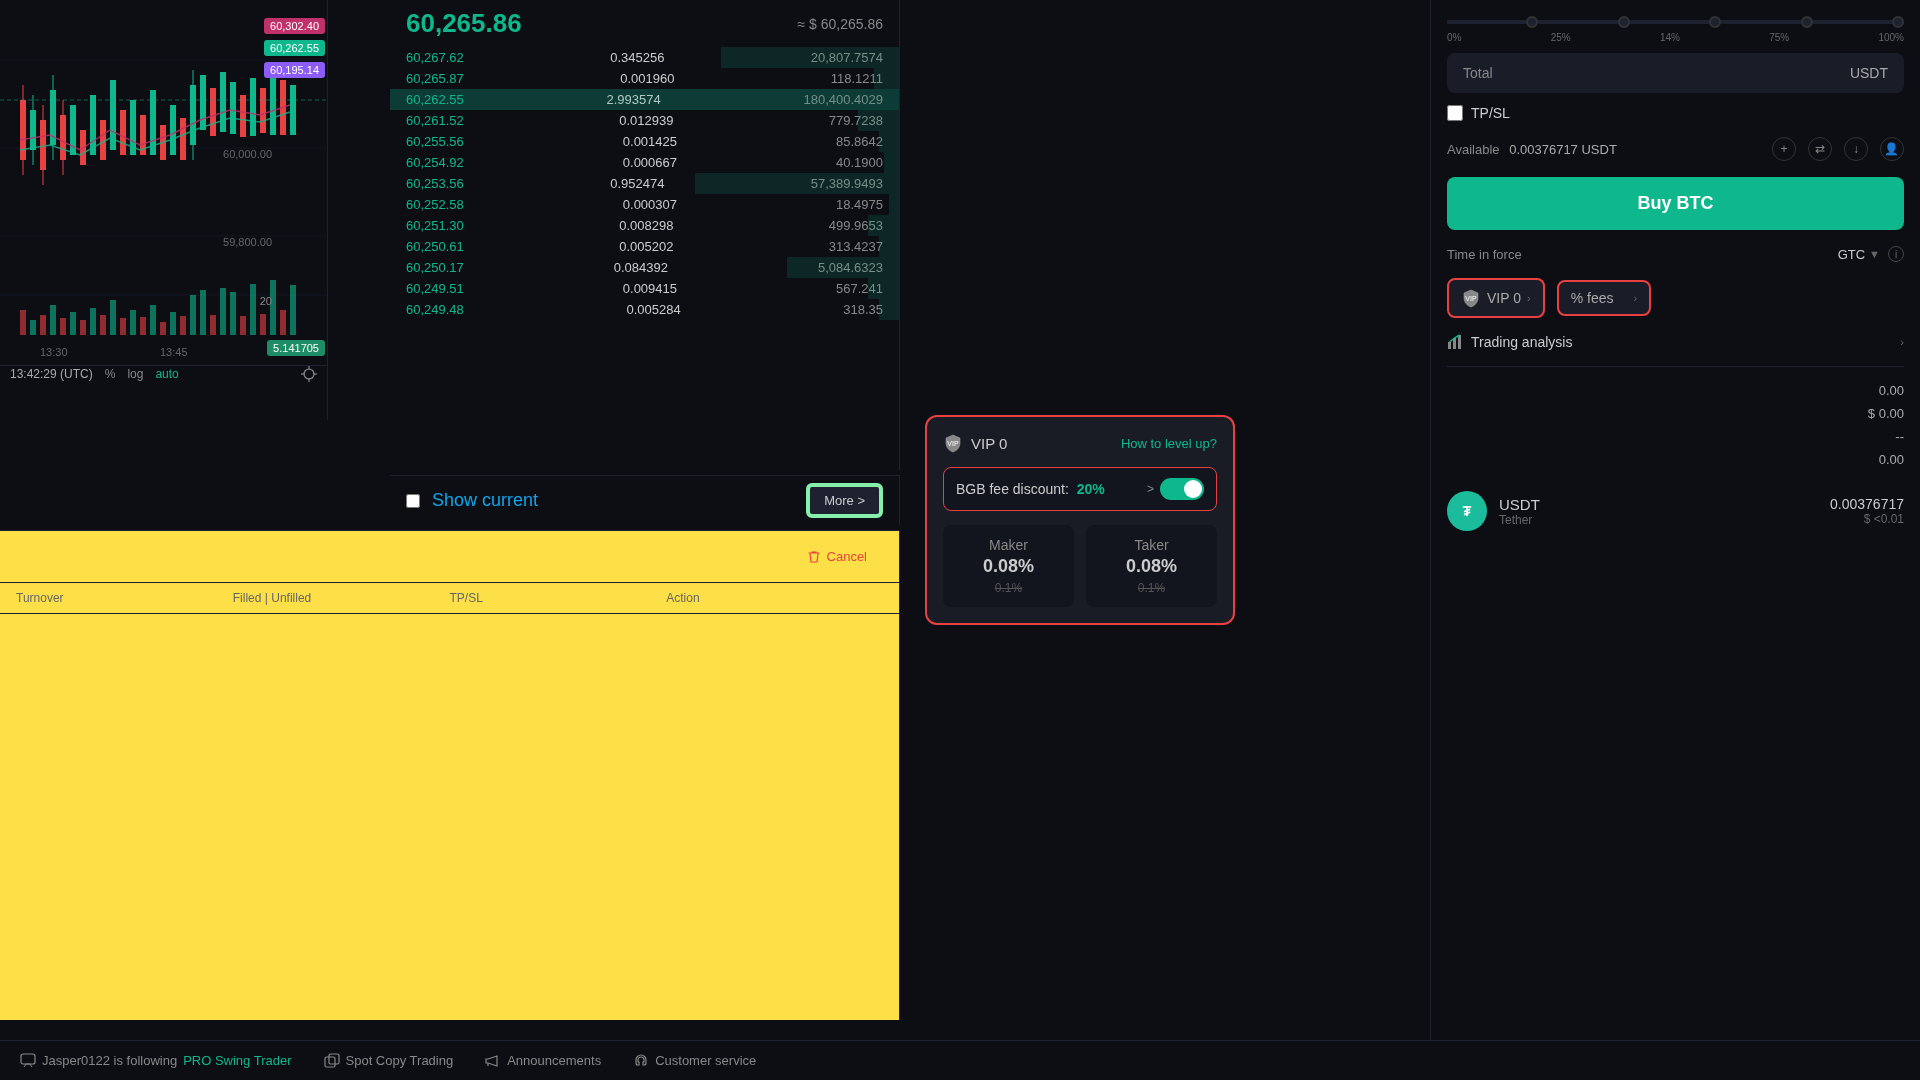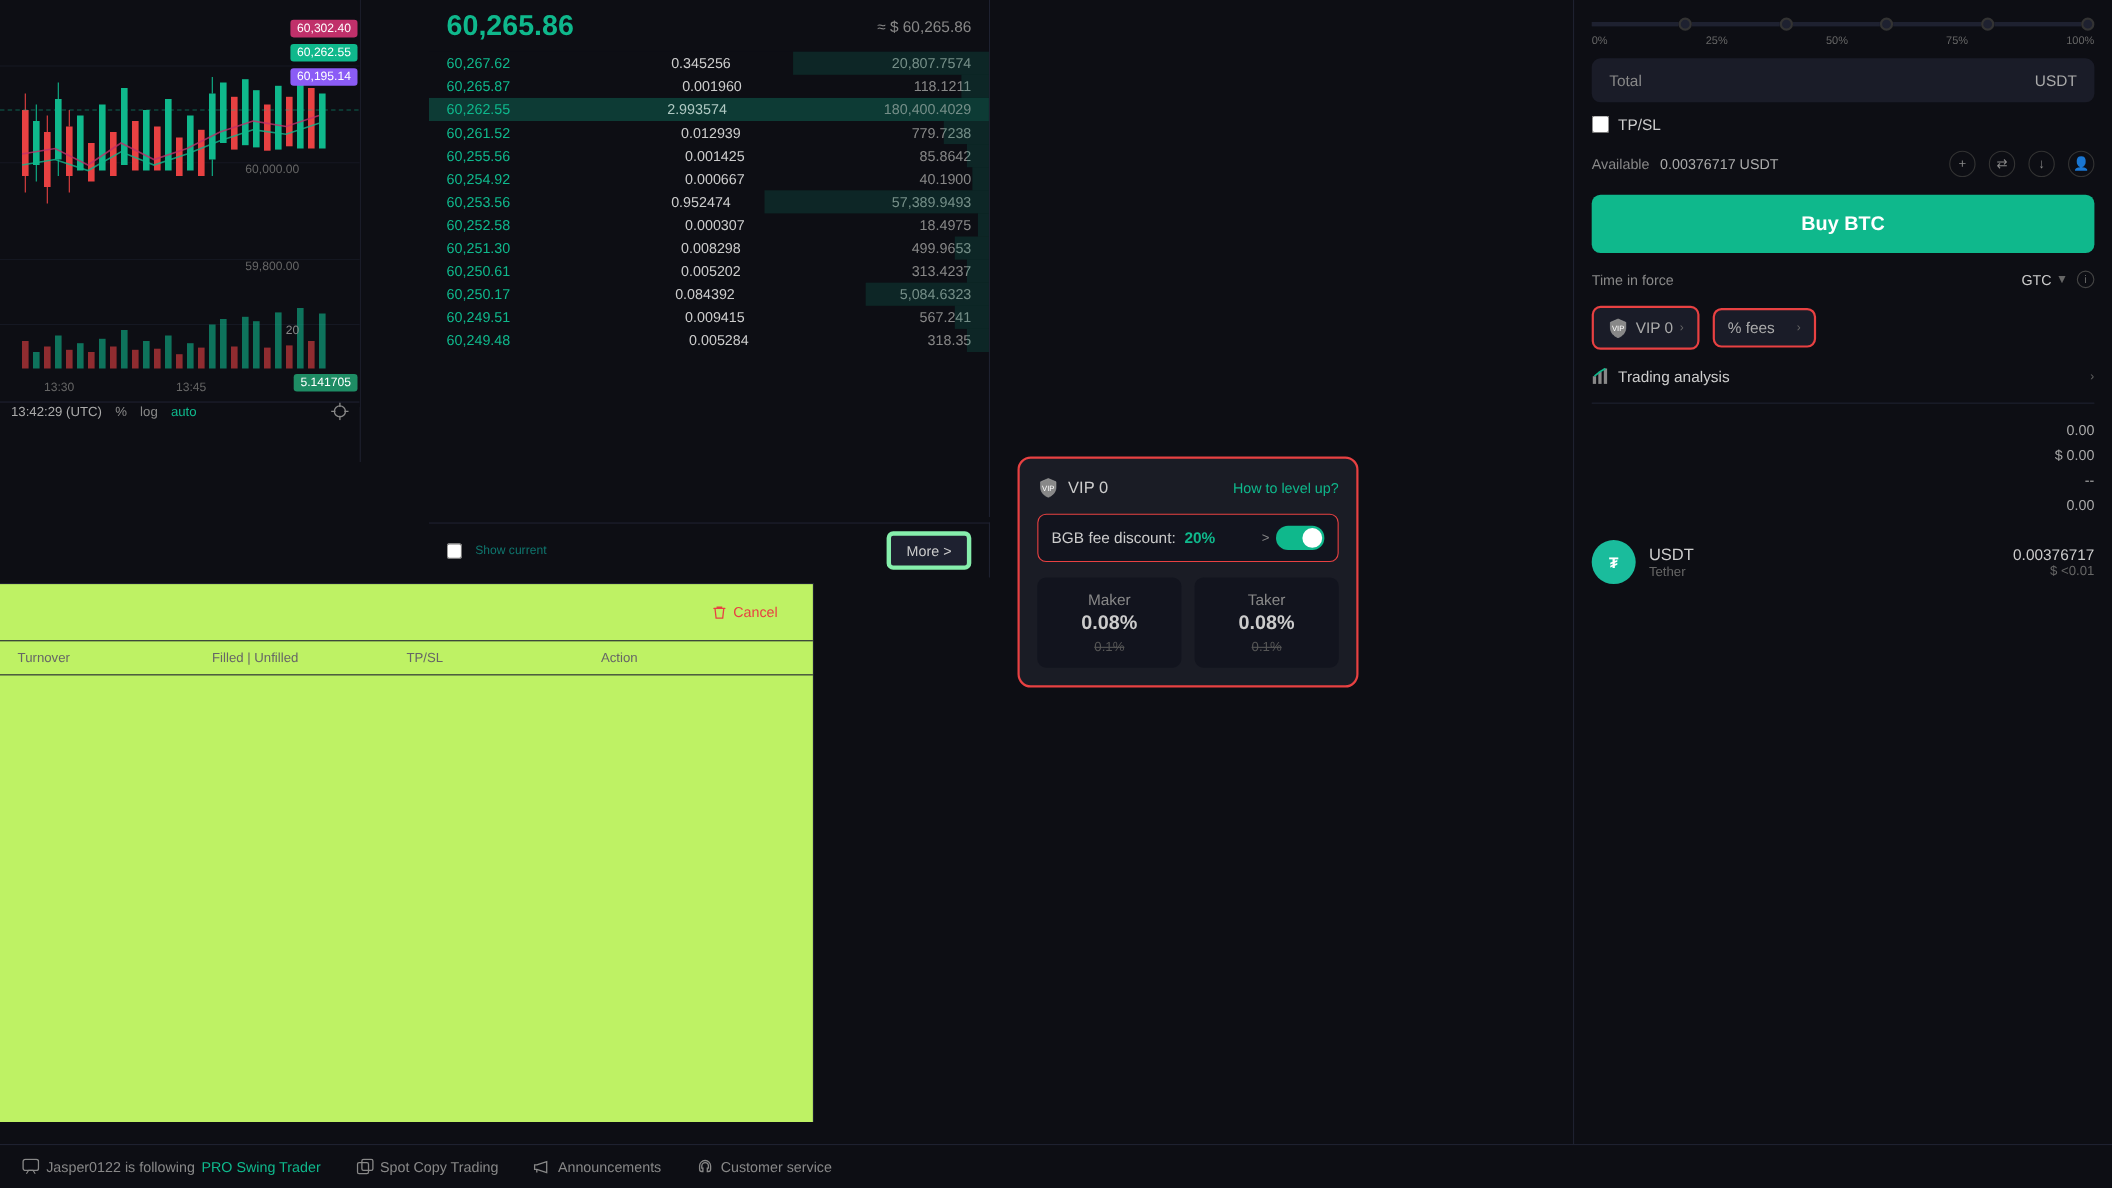--- a/index.html
+++ b/index.html
@@ -117,22 +117,22 @@
 
     .show-current-checkbox {
       width: 14px;
       height: 14px;
       border: 1px solid #444;
       background: transparent;
       border-radius: 2px;
     }
 
     .show-current-label {
-      font-size: 11px;
-      color: #0f766e;
+      font-size: 18px;
+      color: #0ea5e9;
     }
 
     .more-btn {
       background: #1e2130;
       border: 4px solid #86efac;
       color: #ccc;
       border-radius: 6px;
       padding: 6px 14px;
       font-size: 13px;
       cursor: pointer;
@@ -437,23 +437,23 @@
       font-size: 14px;
       cursor: pointer;
       margin-bottom: 16px;
     }
 
     
     .positions-area {
       position: absolute;
       left: 0;
       top: 530px;
-      width: 740px;
+      width: 900px;
       height: 490px;
-      background: #bef264;
+      background: #fde047;
       border-top: 1px solid #1e2130;
       border-right: 1px solid #1e2130;
     }
 
     .positions-cols {
       display: flex;
       padding: 8px 16px;
       font-size: 12px;
       color: #666;
       border-bottom: 1px solid #1e2130;
@@ -802,21 +802,21 @@
       <div style="height:4px;flex:1;background:#1e2130;"></div>
       <div class="progress-dot"></div>
       <div style="height:4px;flex:1;background:#1e2130;"></div>
       <div class="progress-dot"></div>
       <div style="height:4px;flex:1;background:#1e2130;"></div>
       <div class="progress-dot"></div>
     </div>
     <div class="progress-labels" style="display:flex;justify-content:space-between;margin-top:4px;">
       <span style="font-size:10px;color:#666;">0%</span>
       <span style="font-size:10px;color:#666;">25%</span>
-      <span style="font-size:10px;color:#666;">50%</span>
+      <span style="font-size:10px;color:#666;">14%</span>
       <span style="font-size:10px;color:#666;">75%</span>
       <span style="font-size:10px;color:#666;">100%</span>
     </div>
   </div>
 
   
   <div class="total-row">
     <span class="total-label">Total</span>
     <span class="total-value">USDT</span>
   </div>

